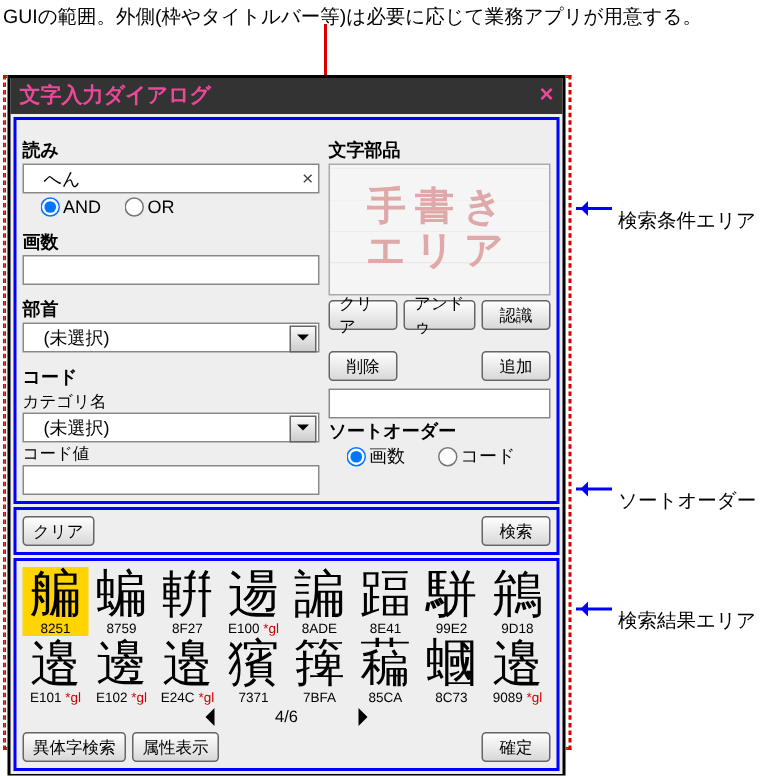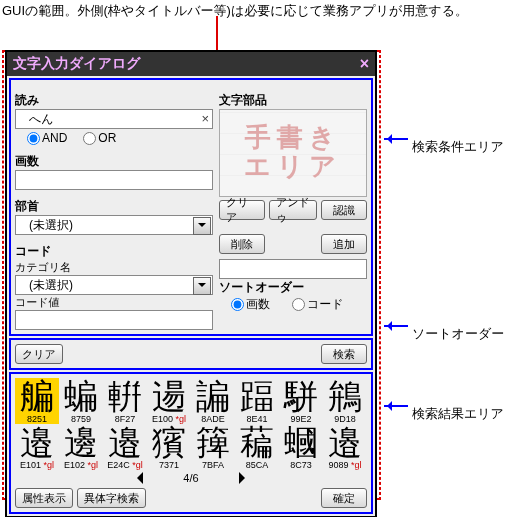--- a/index.html
+++ b/index.html
@@ -12,21 +12,21 @@
 
   .dash { position:absolute; border:1px dashed #d00; }
   .dash.v { width:0; }
   .dash.h { height:0; }
   .d-top    { top:50px; left:2px;  width:378px; }
   .d-left   { top:50px; left:2px;  height:450px; }
   .d-right  { top:50px; left:379px;height:450px; }
   .d-bottom { top:498px;left:2px;  width:378px; }
 
   .window { position:absolute; top:50px; left:5px; width:372px; border:2px solid #000; background:#eee; }
-  .titlebar { background:#333; color:#f0abfc; display:flex; align-items:center; padding:3px 6px; font-size:14px; font-weight:bold; }
+  .titlebar { background:#333; color:#ec4899; display:flex; align-items:center; padding:3px 6px; font-size:14px; font-weight:bold; }
   .titlebar .title { flex:1; }
   .titlebar .close { font-family:Arial; font-size:16px; cursor:pointer; }
 
   .area { border:2px solid #00f; margin:2px; padding:4px; background:#eee; }
 
   
   .cond { display:flex; gap:6px; }
   .cond-left { flex:1; }
   .cond-right { width:148px; }
 
@@ -35,21 +35,21 @@
 
   .row { display:flex; align-items:center; gap:4px; margin:2px 0; }
   .field { position:relative; }
   input[type=text], select { width:100%; font-size:12px; height:20px; border:1px solid #888; background:#fff; padding:0 13px; }
   .clear-x { position:absolute; right:4px; top:2px; font-size:13px; color:#444; cursor:pointer; }
   select { appearance:none; }
   .sel-wrap { position:relative; }
   .sel-wrap::after { content:''; position:absolute; right:2px; top:2px; width:16px; height:16px; background:linear-gradient(#fafafa,#ccc); border:1px solid #666; }
   .sel-wrap::before { content:''; position:absolute; right:7px; top:8px; border:4px solid transparent; border-top-color:#000; z-index:2; }
 
-  .radio { display:flex; align-items:center; gap:2px; font-size:12px;padding-left:12px; }
+  .radio { display:flex; gap:2px; font-size:12px;padding-left:12px; }
   .radio input { margin:0; }
 
   .handwrite { width:100%; height:88px; border:1px solid #aaa; background:
      repeating-linear-gradient(0deg,#f5f5f5,#f5f5f5 20px,#e9e9e9 21px),
      repeating-linear-gradient(90deg,#f5f5f5,#f5f5f5 20px,#e9e9e9 21px);
      display:flex; align-items:center; justify-content:center; color:#e0a8a8; font-size:26px; font-weight:bold; letter-spacing:6px; line-height:1.1; text-align:center; font-family:serif; }
 
   .btn { display:inline-flex; align-items:center; justify-content:center; min-width:46px; height:20px; padding:0 6px; border:1px solid #666; border-radius:3px; background:linear-gradient(#fefefe,#d8d8d8); font-size:11px; cursor:pointer; }
   .btn.right { margin-left:auto; }
   .btn-row { display:flex; gap:4px; margin:3px 0; }
@@ -236,22 +236,22 @@
           <div class="ch">邉</div>
           <div class="code">9089 <span class="gl">*gl</span></div>
         </div>
       </div>
     <div class="pager">
       <span class="tri l"></span>
       <span>4/6</span>
       <span class="tri r"></span>
     </div>
     <div class="bottom-row">
+      <span class="btn">異体字検索</span>
       <span class="btn">属性表示</span>
-      <span class="btn">異体字検索</span>
       <span class="btn right">確定</span>
     </div>
   </div>
 </div>
 
 <div class="anno anno1">
     <span class="arrow"></span>
     <span>検索条件エリア</span>
   </div>
 <div class="anno anno2">

